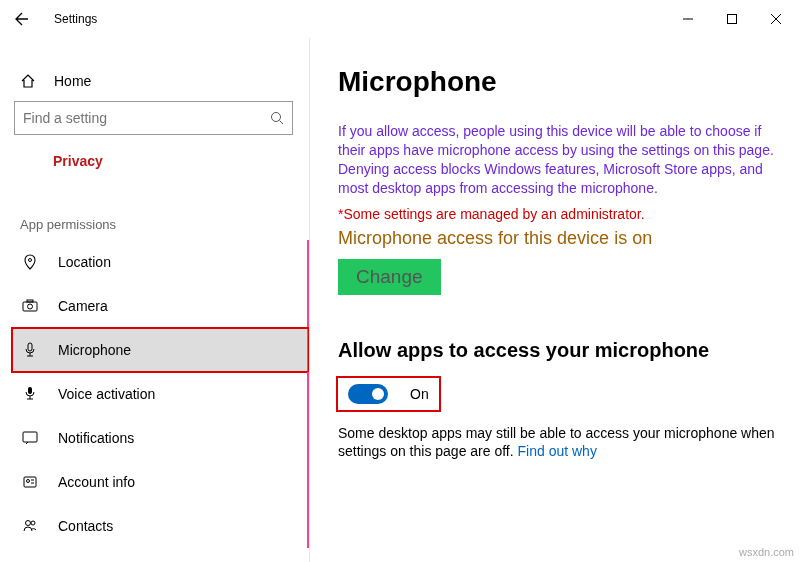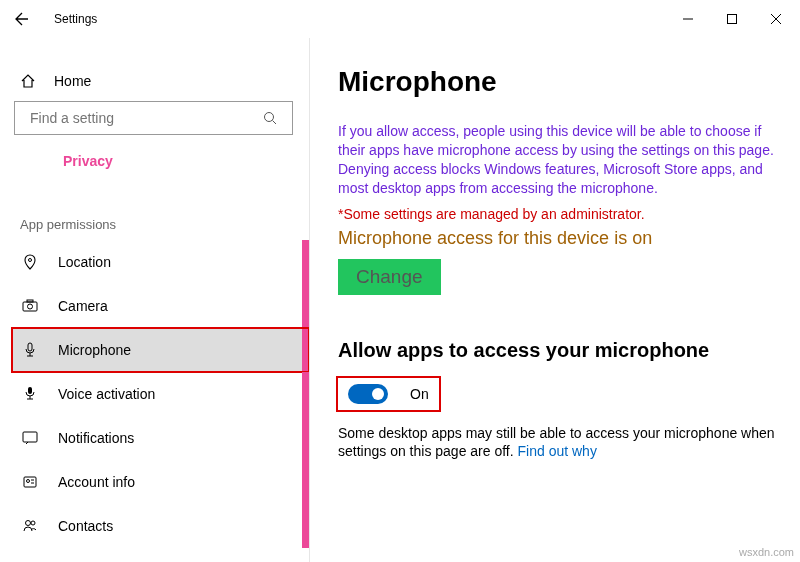--- a/index.html
+++ b/index.html
@@ -7,26 +7,26 @@
     .titlebar { display: flex; align-items: center; height: 38px; padding: 0 2px; }
     .back-btn { width: 40px; height: 32px; display: flex; align-items: center; justify-content: center; cursor: pointer; }
     .app-title { font-size: 12px; margin-left: 12px; color: #000; }
     .spacer { flex: 1; }
     .win-ctrl { width: 44px; height: 32px; display: flex; align-items: center; justify-content: center; cursor: pointer; }
     .content { flex: 1; display: flex; overflow: hidden; }
     .sidebar { width: 310px; padding: 12px 0 0 12px; display: flex; flex-direction: column; border-right: 1px solid #e6e6e6; overflow-y: auto; justify-content: center; }
     .home-row { display: flex; align-items: center; padding: 8px 8px 12px; cursor: pointer; }
     .home-row .icon { width: 20px; margin-right: 14px; }
     .home-row .txt { font-size: 14px; color: #000; }
-    .searchbox { margin: 0 16px 0 2px; border: 1px solid #999; height: 34px; display: flex; align-items: center; padding: 0 15px; }
+    .searchbox { margin: 0 16px 0 2px; border: 1px solid #999; height: 34px; display: flex; align-items: center; padding: 0 8px; }
     .searchbox input { border: none; outline: none; flex: 1; font-size: 14px; color: #666; background: transparent; }
-    .section-title { font-size: 14px; font-weight: 600; margin: 18px 20px 16px; color: #ec4899; padding-left: 31px; }
+    .section-title { font-size: 14px; font-weight: 600; margin: 18px 10px 16px; color: #b91c1c; padding-left: 31px; }
     .group-label { font-size: 13px; color: #666; margin: 32px 8px 8px; }
     .nav { display: flex; flex-direction: column; }
-    .nav-item { display: flex; align-items: center; height: 44px; padding: 0 8px 0 10px; cursor: pointer; border-right: 7px solid #ec4899; margin-right: 0; position: relative; }
+    .nav-item { display: flex; align-items: center; height: 44px; padding: 0 8px 0 10px; cursor: pointer; border-right: 2px solid #ec4899; margin-right: 0; position: relative; }
     .nav-item .icon { width: 20px; margin-right: 16px; color: #000; }
     .nav-item .txt { font-size: 14px; color: #000; }
     .nav-item.selected { background: #ddd; }
     .nav-item.highlighted { outline: 2px solid #d00; outline-offset: -1px; }
     .main { flex: 1; padding: 28px 10px 0 28px; overflow-y: auto; position: relative; }
     .page-h1 { font-size: 28px; font-weight: 600; margin-bottom: 24px; color: #000; }
     .page-h2 { font-size: 20px; font-weight: 600; margin-bottom: 10px; color: #000; }
     .body-txt { font-size: 14px; color: #6d28d9; line-height: 1.35; margin-bottom: 8px; max-width: 440px; }
     .admin-msg { font-size: 14px; color: #c00; margin-bottom: 6px; }
     .status-line { font-size: 18px; color: #a16207; margin-bottom: 10px; }

